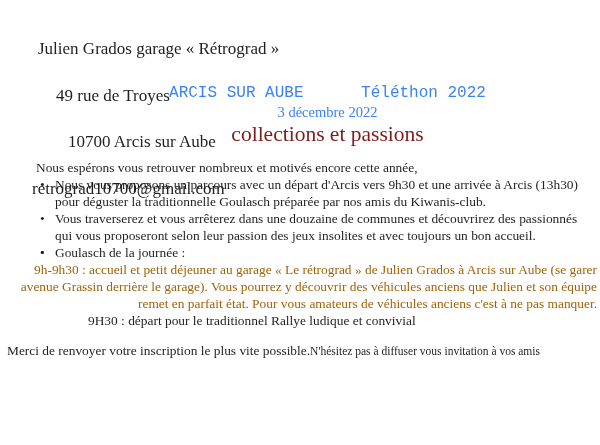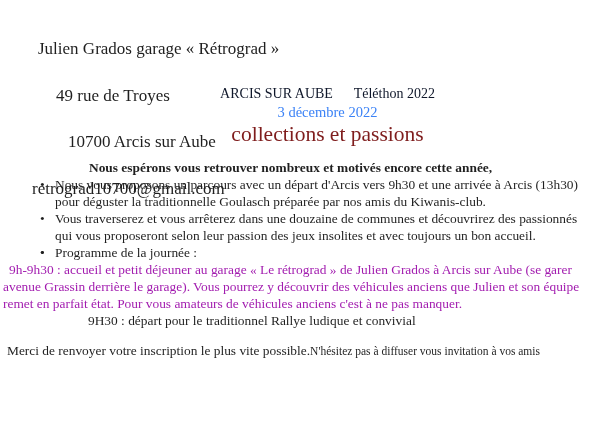--- a/index.html
+++ b/index.html
@@ -22,37 +22,38 @@
   .sender .s2 { padding-left: 36px; }
   .sender .s3 { padding-left: 34px; }
   .sender .s4 { padding-left: 0; }
 
   
   .heading {
     position: absolute; top: 84px; left: 0; width: 600px;
     box-sizing: border-box; padding-left: 55px;
     text-align: center;
   }
-  .title-line  { color: #0f172a; font-size: 14px;   line-height: 19px; white-space: pre; }
+  .title-line  { color: #3b82f6; font-size: 16px;   line-height: 19px; white-space: pre; font-family: Liberation Mono, monospace; }
   .date-line   { color: #3b82f6; font-size: 14.5px; line-height: 18px; }
   .subtitle    { color: #7f1d1d; font-size: 21.5px; line-height: 26px; }
 
   
   .letter-body {
     position: absolute; top: 159px; left: 0; width: 600px;
     font-size: 13.4px; line-height: 17px;
   }
   .letter-body p { margin: 0; }
-  .intro { padding-left: 89px; font-weight: bold; }
+  .intro { padding-left: 36px; }
   .bullet-item { position: relative; padding-left: 55px; padding-right: 14px; }
   .bullet-glyph { position: absolute; left: 40px; top: 0; }
   .red-para {
-    color: #a21caf;
+    color: #a16207;
     padding-left: 3px; padding-right: 3px;
     text-indent: 6px;
+    text-align: right;
   }
   .prog-line { padding-left: 88px; }
   .closing { margin-top: 13px !important; padding-left: 7px; white-space: nowrap; }
   .closing .small { font-size: 11.5px; }
 </style>
 </head>
 <body>
 
 <div class="page">
 
@@ -79,21 +80,21 @@
       </div>
       <div class="bullet-item">
         <span class="bullet-glyph">•</span>
         <span>Vous traverserez et vous arrêterez dans une douzaine de communes et découvrirez des passionnés qui vous proposeront selon leur passion des jeux insolites et avec toujours un bon accueil.</span>
       </div>
       <div class="bullet-item">
         <span class="bullet-glyph">•</span>
       </div>
       <div class="bullet-item">
         <span class="bullet-glyph">•</span>
-        <span>Programme de la journée :</span>
+        <span>Goulasch de la journée :</span>
       </div>
     </div>
 
     <p class="red-para">9h-9h30 : accueil et petit déjeuner au garage « Le rétrograd » de Julien Grados à Arcis sur Aube (se garer avenue Grassin derrière le garage). Vous pourrez y découvrir des véhicules anciens que Julien et son équipe remet en parfait état. Pour vous amateurs de véhicules anciens c'est à ne pas manquer.</p>
 
     <p class="prog-line">9H30 : départ pour le traditionnel Rallye ludique et convivial</p>
 
     <p class="closing">
       <span>Merci de renvoyer votre inscription le plus vite possible.</span><span class="small">N'hésitez pas à diffuser vous invitation à vos amis</span>
     </p>

